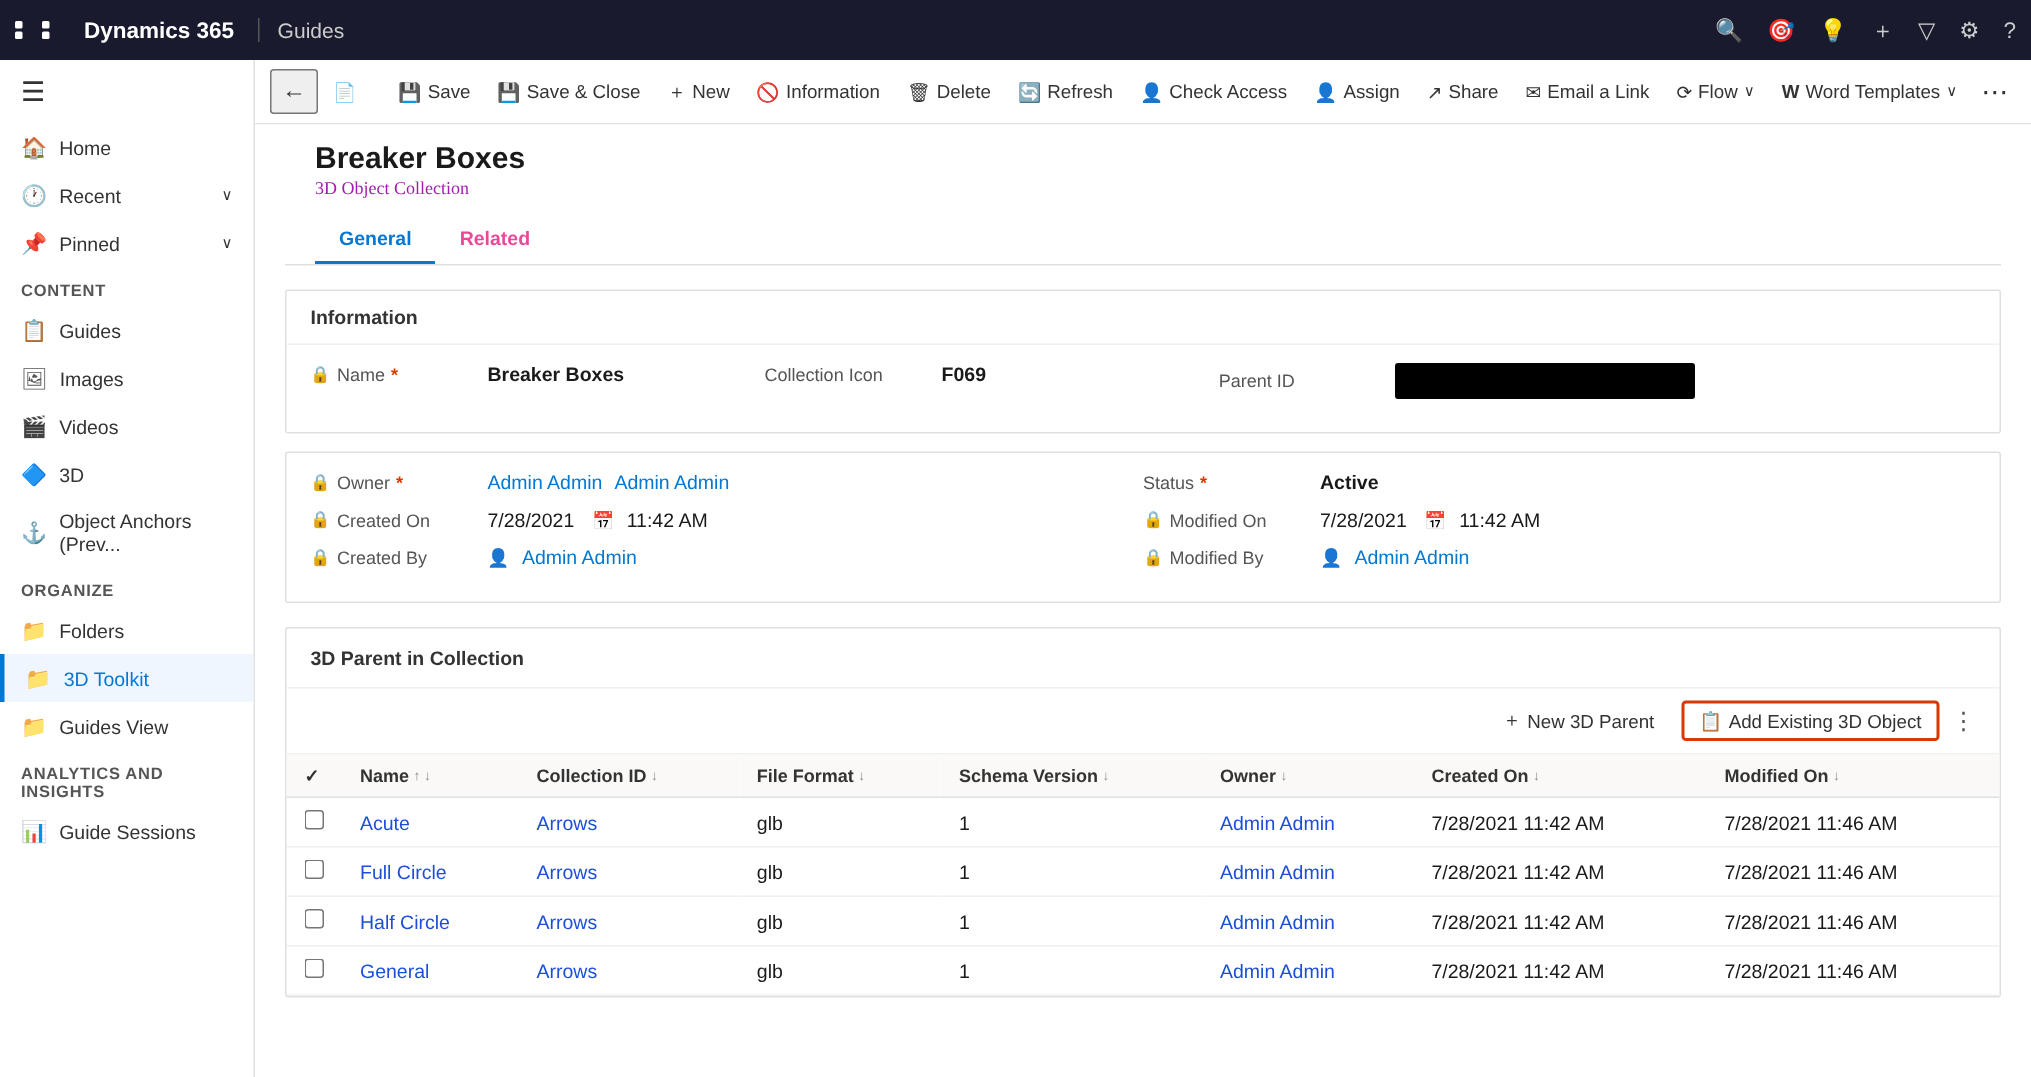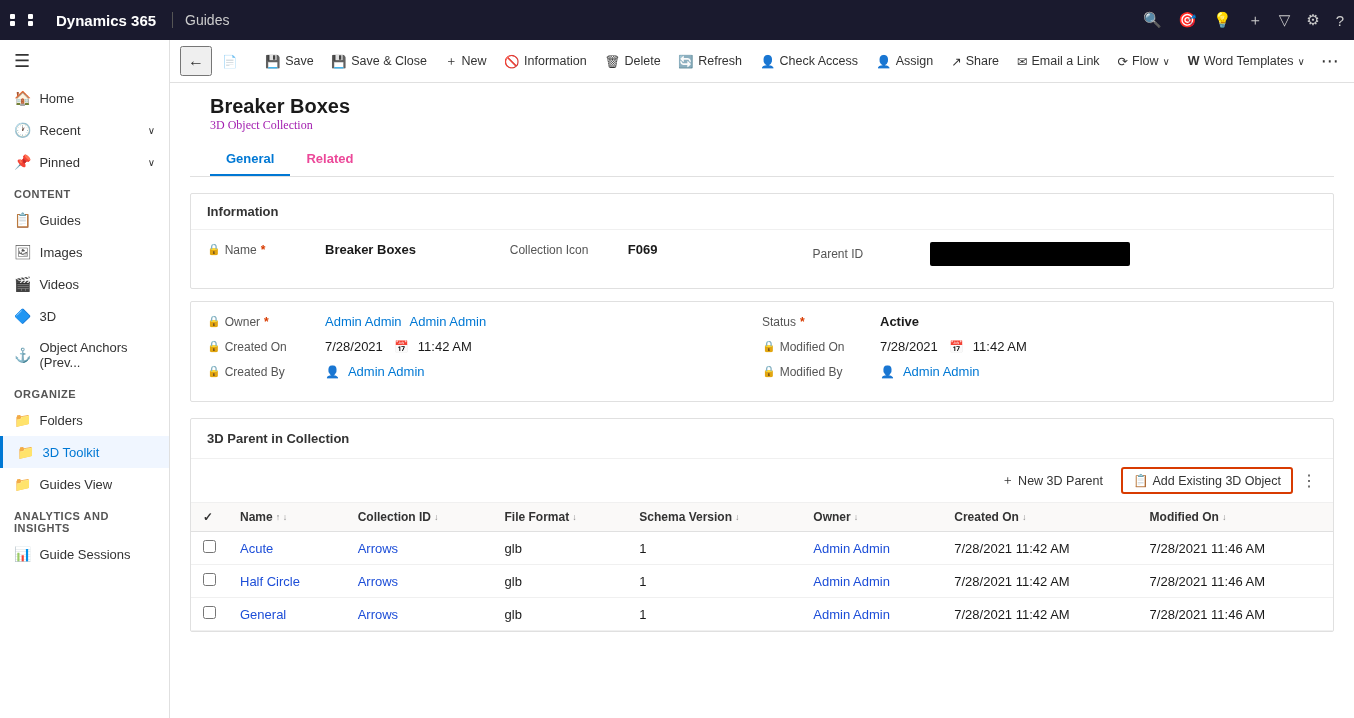--- a/index.html
+++ b/index.html
@@ -399,20 +399,30 @@
                   <span>Modified On</span>
                   <span class="sort-arrows">↓</span>
                 </span>
               </th>
             </tr>
           </thead>
           <tbody id="table-body">
           <tr>
     <td><input type="checkbox" style=""></td>
     <td><a>Acute</a></td>
+    <td><a>Arrows</a></td>
+    <td>glb</td>
+    <td>1</td>
+    <td><a>Admin Admin</a></td>
+    <td>7/28/2021 11:42 AM</td>
+    <td>7/28/2021 11:46 AM</td>
+  </tr>
+              <tr>
+    <td><input type="checkbox" style=""></td>
+    <td><a>Full Circle</a></td>
     <td><a>Arrows</a></td>
     <td>glb</td>
     <td>1</td>
     <td><a>Admin Admin</a></td>
     <td>7/28/2021 11:42 AM</td>
     <td>7/28/2021 11:46 AM</td>
   </tr>
               <tr>
     <td><input type="checkbox" style=""></td>
     <td><a>Half Circle</a></td>

